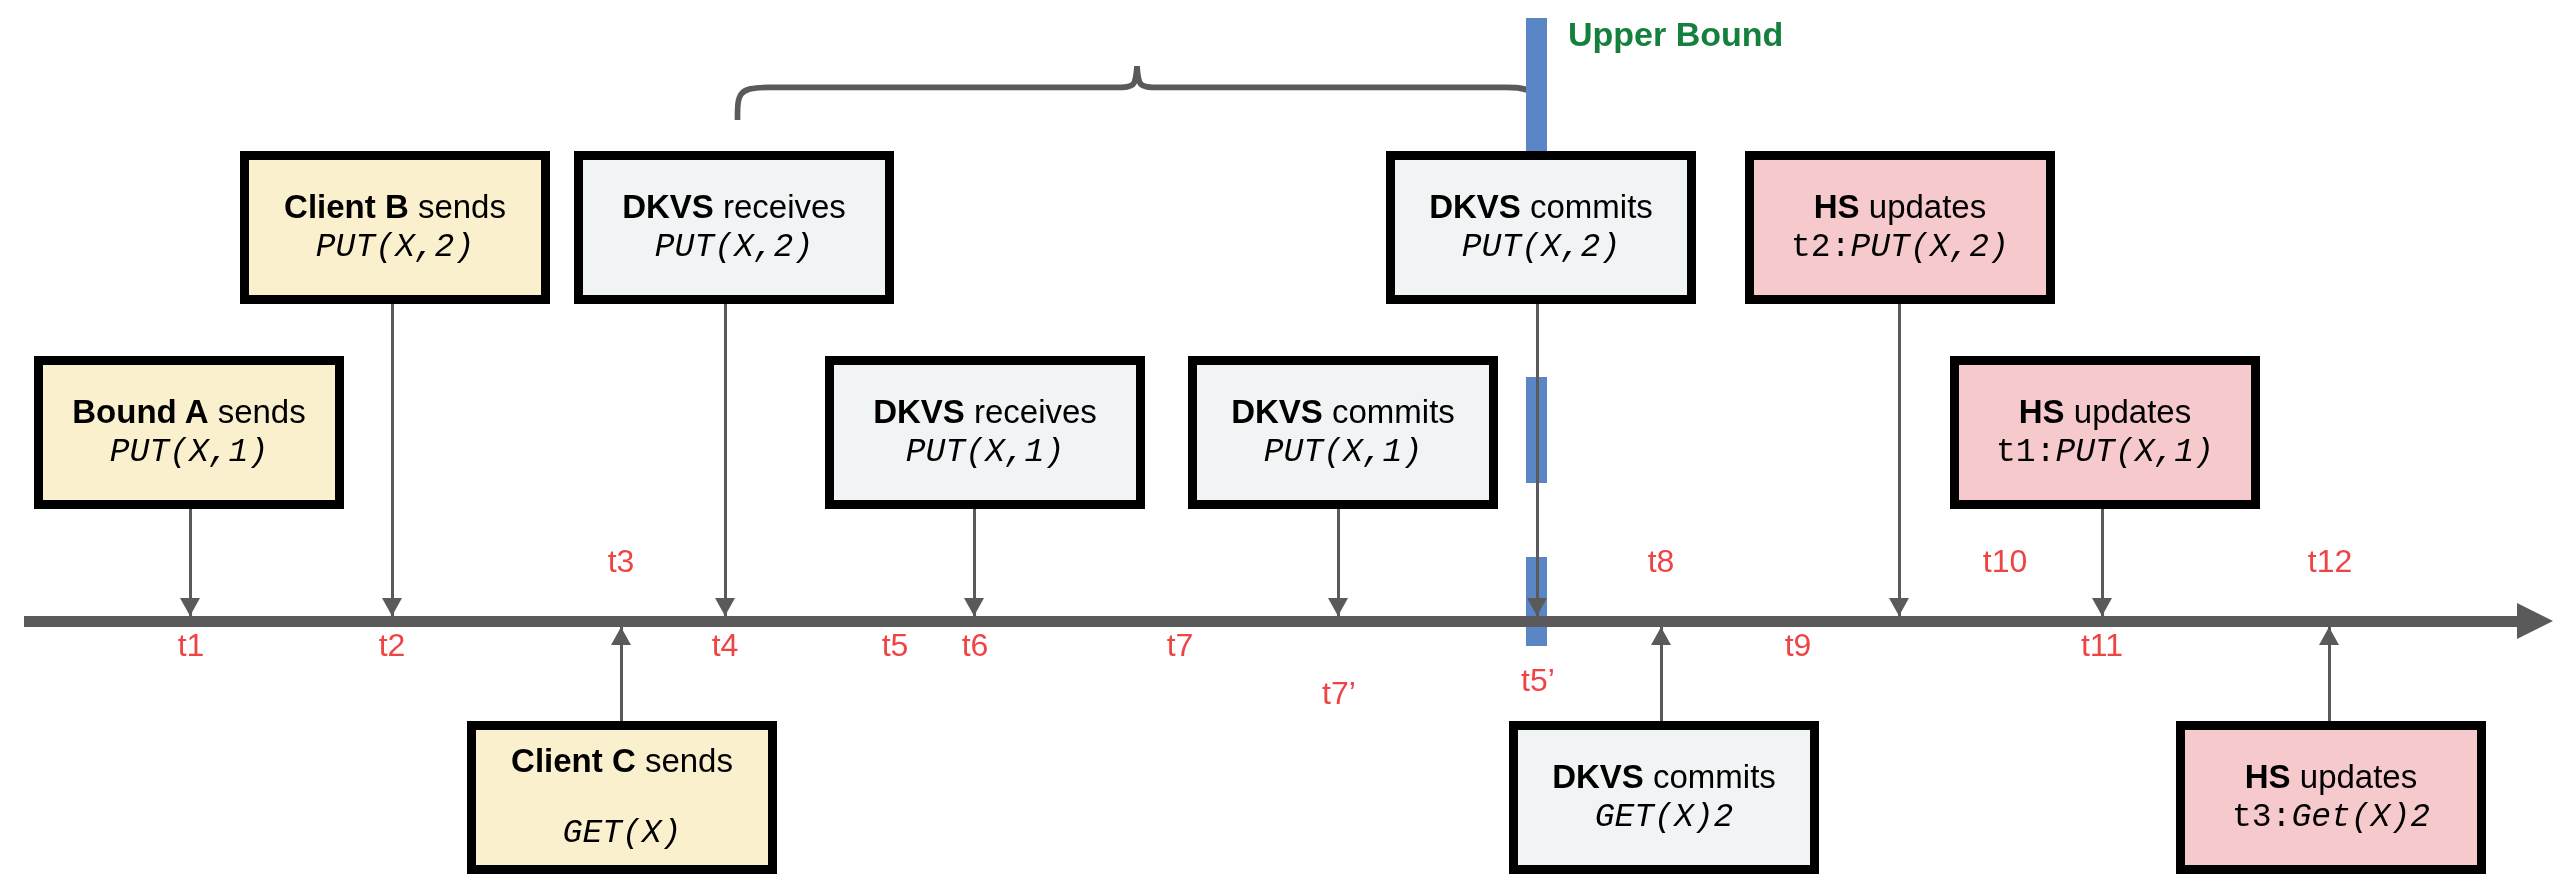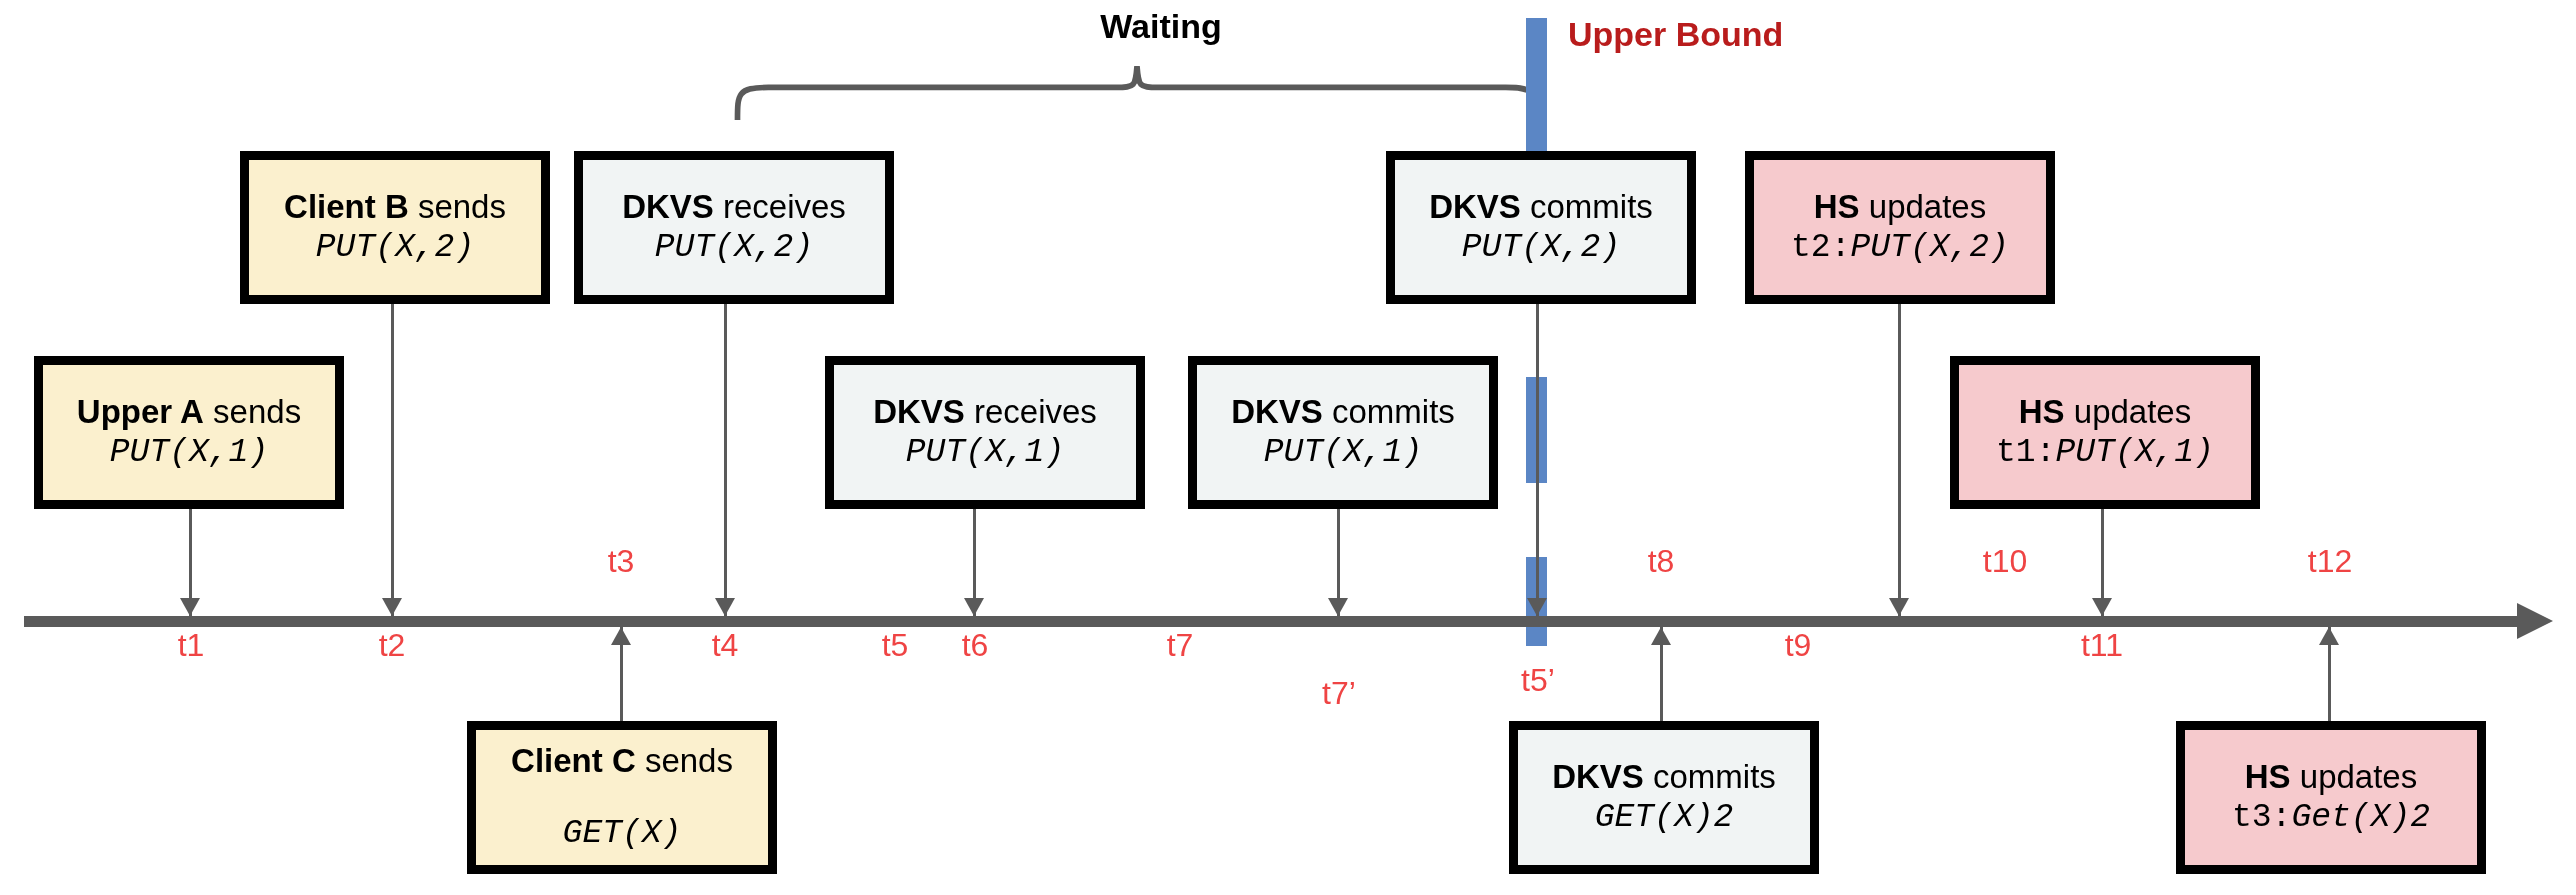--- a/index.html
+++ b/index.html
@@ -119,30 +119,29 @@
     width: 21px;
     background: #5b86c5;
     left: 1526px;
   }
   #ub-label {
     position: absolute;
     left: 1568px;
     top: 14.6px;
     font-size: 34px;
     font-weight: bold;
-    color: #b91c1c;
+    color: #15803d;
     white-space: nowrap;
   }
 </style>
 </head>
 <body>
 
 <div id="stage">
 
-  <div id="waiting-label">Waiting</div>
 
   <div id="brace">
     <svg width="812" height="70" viewBox="0 0 1000 86" xmlns="http://www.w3.org/2000/svg">
       <path d="M8,86 C8,54 8,46 46,46 L474,46 C498,46 498,44 500,20
                C502,44 502,46 526,46 L954,46 C992,46 992,54 992,86" fill="none" stroke="#5a5a5a" stroke-width="7"></path>
     </svg>
   </div>
 
   <div class="ub-seg" style="top:18px;  height:136px;"></div>
   <div class="ub-seg" style="top:377px; height:106px;"></div>
@@ -171,21 +170,21 @@
       <div class="arrowhead down" style="left: 2092px; top: 598px;"></div>
       <div class="conn" style="left: 620px; top: 627px; height: 94px;"></div>
       <div class="arrowhead up" style="left: 611px; top: 627px;"></div>
       <div class="conn" style="left: 1660px; top: 627px; height: 94px;"></div>
       <div class="arrowhead up" style="left: 1651px; top: 627px;"></div>
       <div class="conn" style="left: 2328px; top: 627px; height: 94px;"></div>
       <div class="arrowhead up" style="left: 2319px; top: 627px;"></div>
     </div>
   <div id="boxes">
       <div class="box yellow" style="left: 34px; top: 356px; width: 310px; height: 153px;">
-        <div class="l1"><b>Upper A</b><span> sends</span></div>
+        <div class="l1"><b>Bound A</b><span> sends</span></div>
         <div class="l2">PUT(X,1)</div>
       </div>
       <div class="box yellow" style="left: 240px; top: 151px; width: 310px; height: 153px;">
         <div class="l1"><b>Client B</b><span> sends</span></div>
         <div class="l2">PUT(X,2)</div>
       </div>
       <div class="box gray" style="left: 574px; top: 151px; width: 320px; height: 153px;">
         <div class="l1"><b>DKVS</b><span> receives</span></div>
         <div class="l2">PUT(X,2)</div>
       </div>

